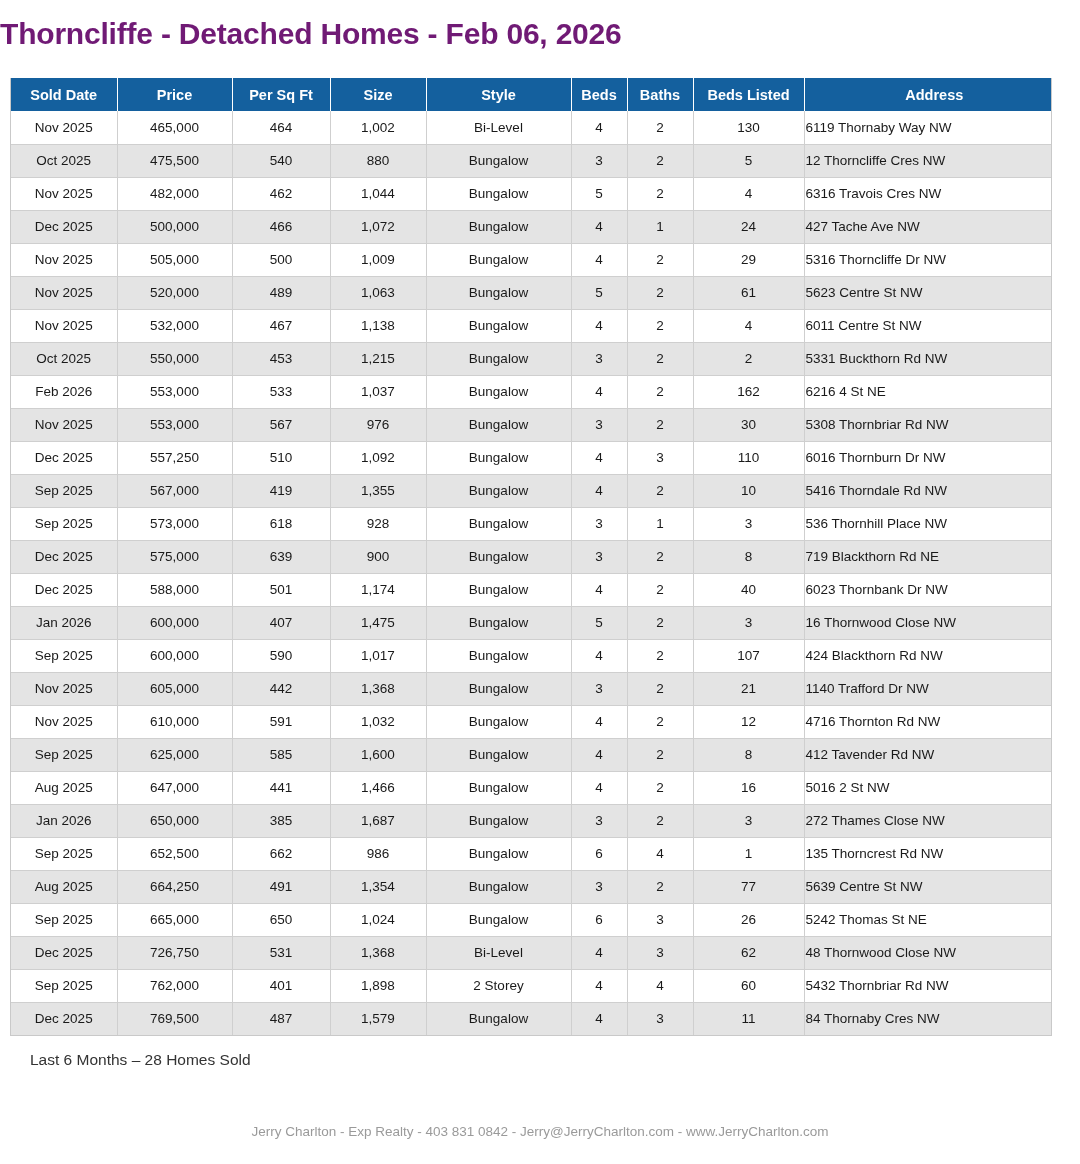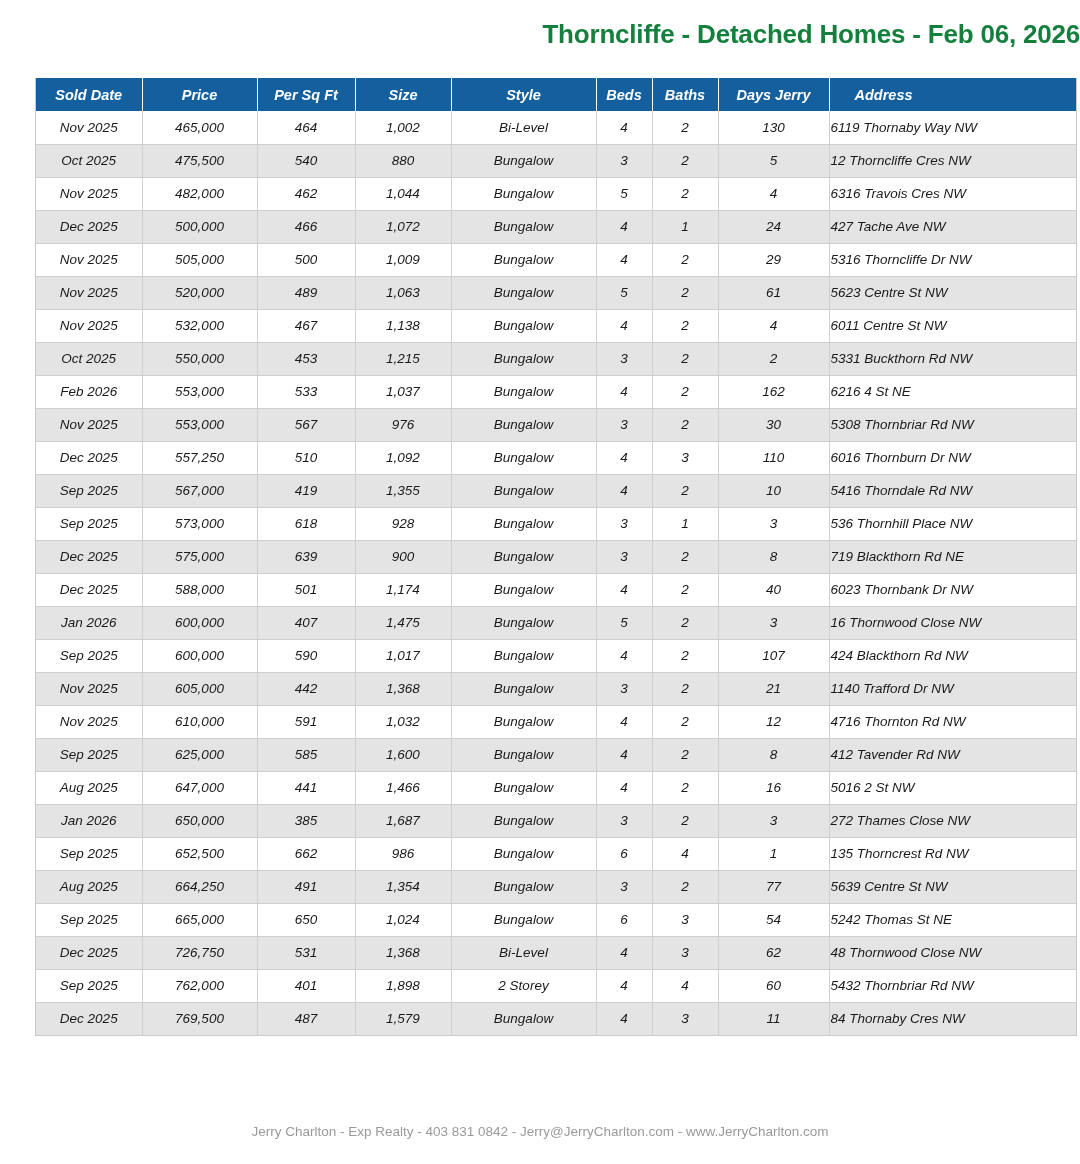--- a/index.html
+++ b/index.html
@@ -14,38 +14,37 @@
     -webkit-font-smoothing: antialiased;
     overflow: hidden;
   }
   .page {
     position: relative;
     width: 1080px;
     height: 1164px;
     box-sizing: border-box;
   }
   .title {
-    text-align: right;
-    color: #15803d;
-    font-size: 26px;
+    text-align: left;
+    color: #701a75;
+    font-size: 30px;
     font-weight: bold;
     letter-spacing: -0.2px;
     padding-top: 18px;
     line-height: 32px;
   }
   .table-wrap {
     position: absolute;
-    left: 35px;
+    left: 10px;
     top: 78px;
     width: 1042px;
     border: 1px solid #c9c9c9;
     border-top: none;
     box-sizing: border-box;
     background: #fde047;
-    font-style: italic;
   }
   table.sales {
     border-collapse: collapse;
     width: 100%;
     table-layout: fixed;
     font-size: 13.5px;
     color: #1a1a1a;
   }
   table.sales thead th {
     background: #14609e;
@@ -54,22 +53,22 @@
     font-size: 14.5px;
     height: 33px;
     padding: 0 4px;
     text-align: center;
     border-right: 1px solid #ffffff;
     box-sizing: border-box;
     white-space: nowrap;
   }
   table.sales thead th:last-child {
     border-right: none;
-    text-align: left;
-    padding-left: 25px;
+    text-align: center;
+    padding-left: 17px;
   }
   table.sales tbody td {
     height: 33px;
     padding: 0 4px;
     text-align: center;
     border-right: 1px solid #cfcfcf;
     border-bottom: 1px solid #cfcfcf;
     box-sizing: border-box;
     white-space: nowrap;
     overflow: hidden;
@@ -142,21 +141,21 @@
       </colgroup>
       <thead>
         <tr>
             <th>Sold Date</th>
             <th>Price</th>
             <th>Per Sq Ft</th>
             <th>Size</th>
             <th>Style</th>
             <th>Beds</th>
             <th>Baths</th>
-            <th>Days Jerry</th>
+            <th>Beds Listed</th>
             <th>Address</th>
           </tr>
       </thead>
       <tbody>
           <tr>
             <td>Nov 2025</td>
             <td>465,000</td>
             <td>464</td>
             <td>1,002</td>
             <td>Bi-Level</td>
@@ -419,21 +418,21 @@
             <td>5639 Centre St NW</td>
           </tr>
           <tr>
             <td>Sep 2025</td>
             <td>665,000</td>
             <td>650</td>
             <td>1,024</td>
             <td>Bungalow</td>
             <td>6</td>
             <td>3</td>
-            <td>54</td>
+            <td>26</td>
             <td>5242 Thomas St NE</td>
           </tr>
           <tr>
             <td>Dec 2025</td>
             <td>726,750</td>
             <td>531</td>
             <td>1,368</td>
             <td>Bi-Level</td>
             <td>4</td>
             <td>3</td>
@@ -460,17 +459,18 @@
             <td>4</td>
             <td>3</td>
             <td>11</td>
             <td>84 Thornaby Cres NW</td>
           </tr>
         </tbody>
     </table>
   </div>
 
   <div class="summary">
+    <div>Last 6 Months – 28 Homes Sold</div>
   </div>
 
   <div class="footer">Jerry Charlton - Exp Realty - 403 831 0842 - Jerry@JerryCharlton.com - www.JerryCharlton.com</div>
 
 </div>
 
 </body></html>

